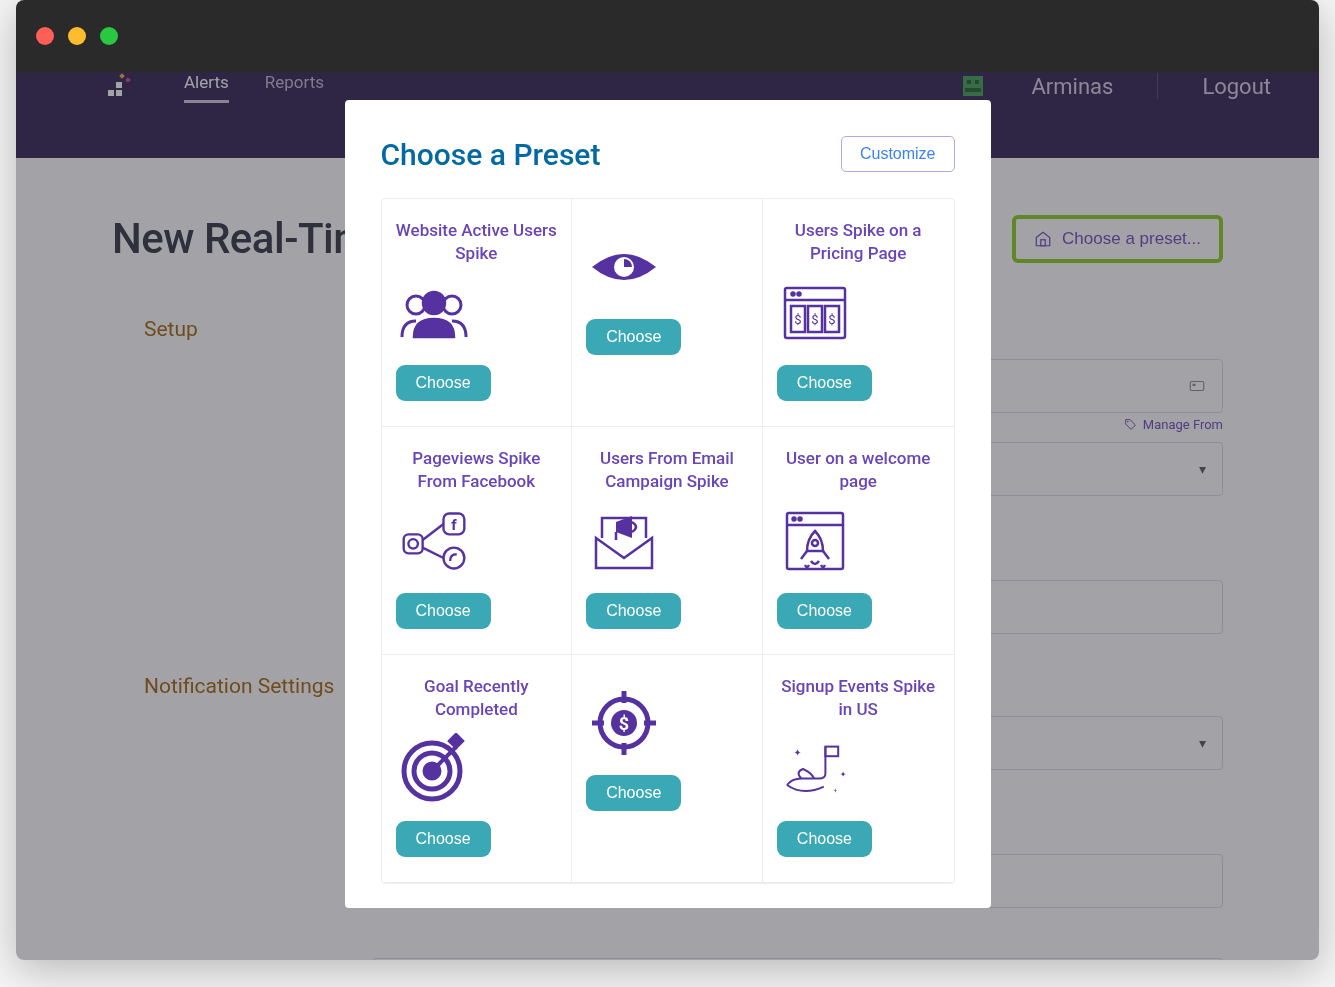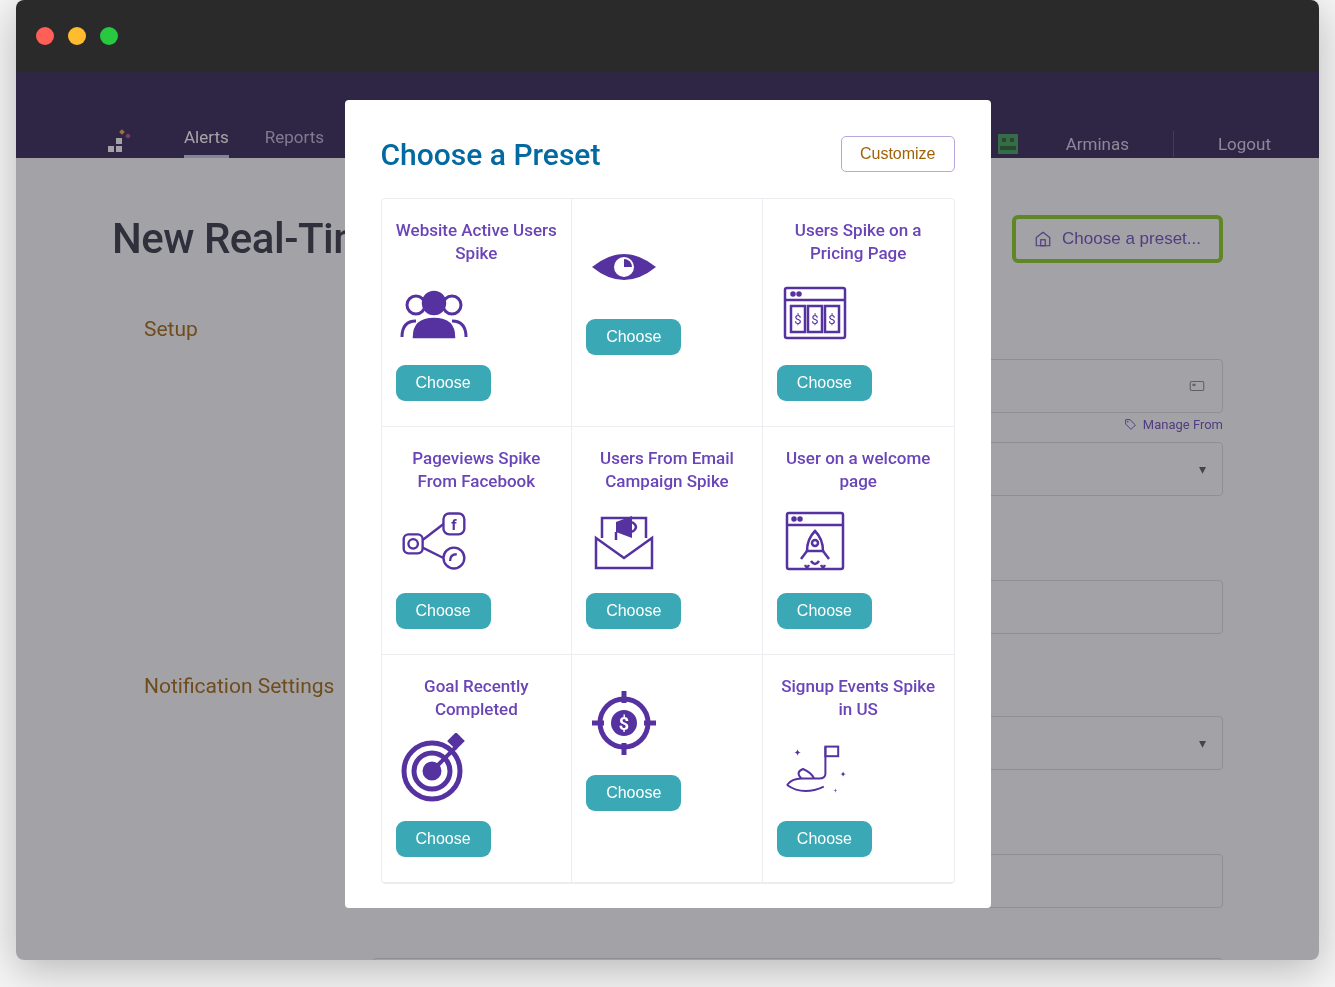--- a/index.html
+++ b/index.html
@@ -29,29 +29,29 @@
     }
     .traffic-lights { display: flex; gap: 14px; }
     .traffic-light { width: 18px; height: 18px; border-radius: 50%; }
     .tl-red { background: #ff5f57; }
     .tl-yellow { background: #febc2e; }
     .tl-green { background: #28c840; }
     .top-nav {
       height: 86px;
       background: #2c1a4e;
       display: flex;
-      align-items: flex-end;
+      align-items: flex-start;
       padding: 0 48px 0 90px;
       color: #c9c1dd;
     }
     .brand-logo { width: 30px; height: 30px; margin-right: 48px; position: relative; }
     .nav-tabs { display: flex; gap: 36px; font-size: 17px; }
     .nav-tab { color: #bfb6d6; cursor: pointer; padding-bottom: 8px; }
     .nav-tab.active { color: #fff; border-bottom: 3px solid #ccc7db; }
-    .nav-right { margin-left: auto; display: flex; align-items: center; gap: 44px; font-size: 17px; color: #d5cee7; }
+    .nav-right { margin-left: auto; display: flex; align-items: center; gap: 44px; font-size: 22px; color: #d5cee7; }
     .avatar-icon { width: 28px; height: 28px; }
     .nav-divider { width: 1px; height: 26px; background: #553d85; }
     .page-body {
       padding: 56px 96px;
       position: relative;
     }
     .page-header { display: flex; justify-content: space-between; align-items: center; margin-bottom: 54px; }
     .page-title { font-size: 42px; font-weight: 500; color: #2e2e3e; letter-spacing: -0.5px; }
     .preset-btn {
       border: 4px solid #84cc16;
@@ -91,21 +91,21 @@
       background: #fff;
       border-radius: 4px;
       padding: 36px 36px 24px 36px;
       max-height: 860px;
       overflow: hidden;
     }
     .modal-header { display: flex; justify-content: space-between; align-items: center; margin-bottom: 26px; }
     .modal-title { font-size: 30px; font-weight: 500; color: #0369a1; }
     .customize-btn {
       border: 1px solid #b9a5e0;
-      color: #a16207;
+      color: #3b82f6;
       background: #fff;
       padding: 8px 18px;
       border-radius: 5px;
       font-size: 16px;
       cursor: pointer;
     }
     .preset-grid {
       display: grid;
       grid-template-columns: repeat(3, 1fr);
       border: 1px solid #ececf1;

